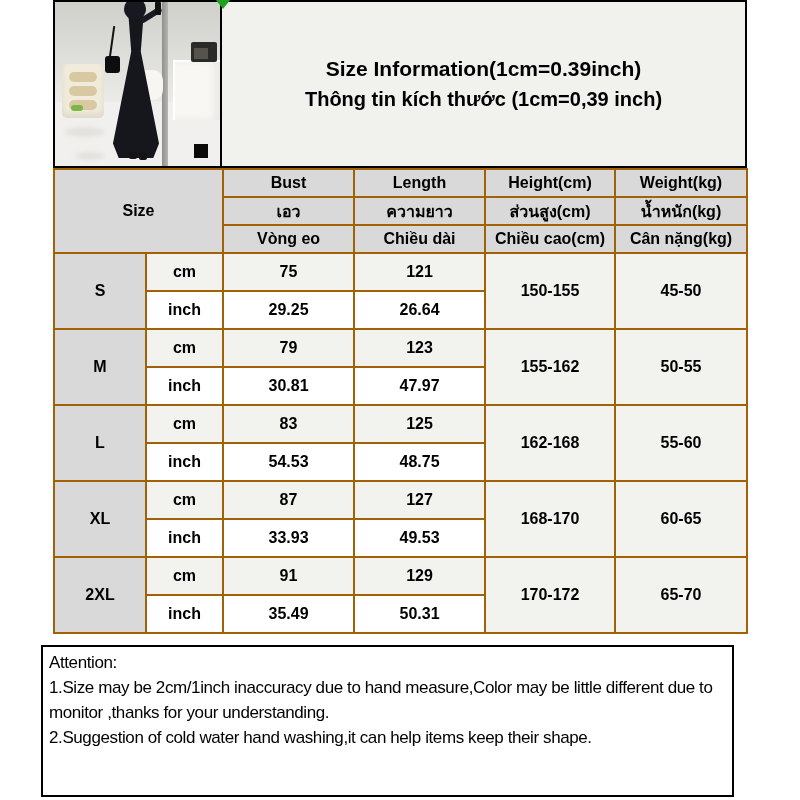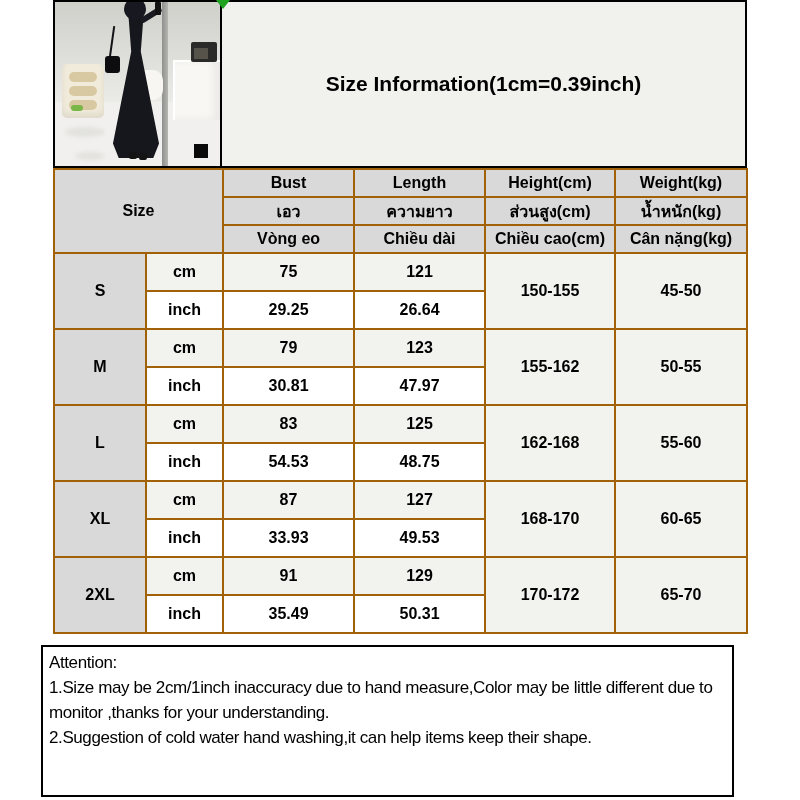--- a/index.html
+++ b/index.html
@@ -95,20 +95,21 @@
     <div class="ph-bag"></div>
     <div class="ph-shoe" style="left:74px;top:150px;"></div>
     <div class="ph-shoe" style="left:84px;top:151px;"></div>
     <div class="ph-blacksq"></div>
   </div>
 
   <div class="corner-triangle"></div>
 
   <div class="title-box">
     <div class="title-en">Size Information(1cm=0.39inch)</div>
+    <div class="title-vi">Thông tin kích thước (1cm=0,39 inch)</div>
   </div>
 
   <table class="size-table">
     <colgroup>
       <col style="width:92px">
         <col style="width:77px">
         <col style="width:131px">
       <col style="width:131px">
         <col style="width:130px">
         <col style="width:132px">

